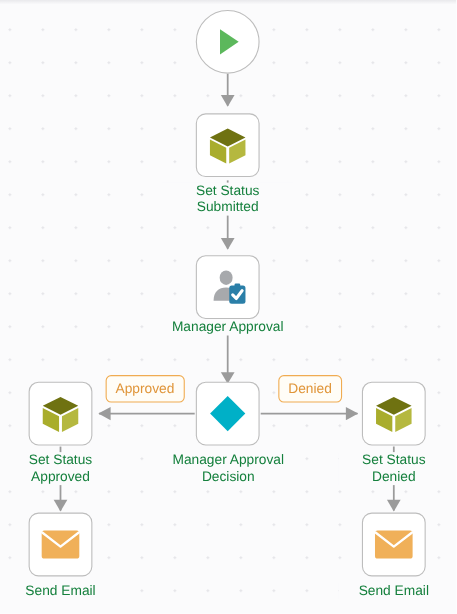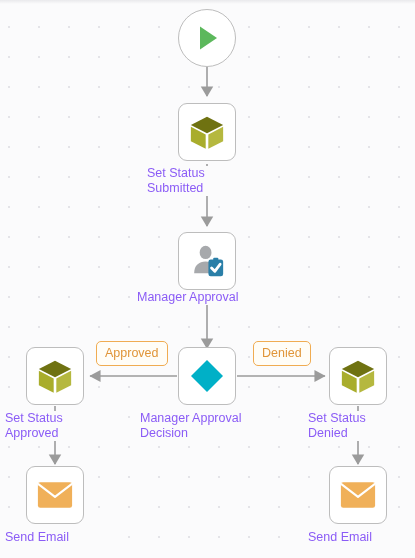--- a/index.html
+++ b/index.html
@@ -54,24 +54,24 @@
   }
   .node.start {
     border-radius: 50%;
     width: 58px;
     height: 58px;
     border: 1px solid #bdbdbd;
   }
 
   .node-label {
     position: absolute;
-    text-align: left;
+    text-align: center;
     font-size: 12.5px;
     line-height: 15px;
-    color: #8b5cf6;
+    color: #15803d;
     white-space: pre-line;
     background: #fbfbfc;
     pointer-events: none;
   }
 
   
   .badge {
     position: absolute;
     box-sizing: border-box;
     background: #fffdf7;

